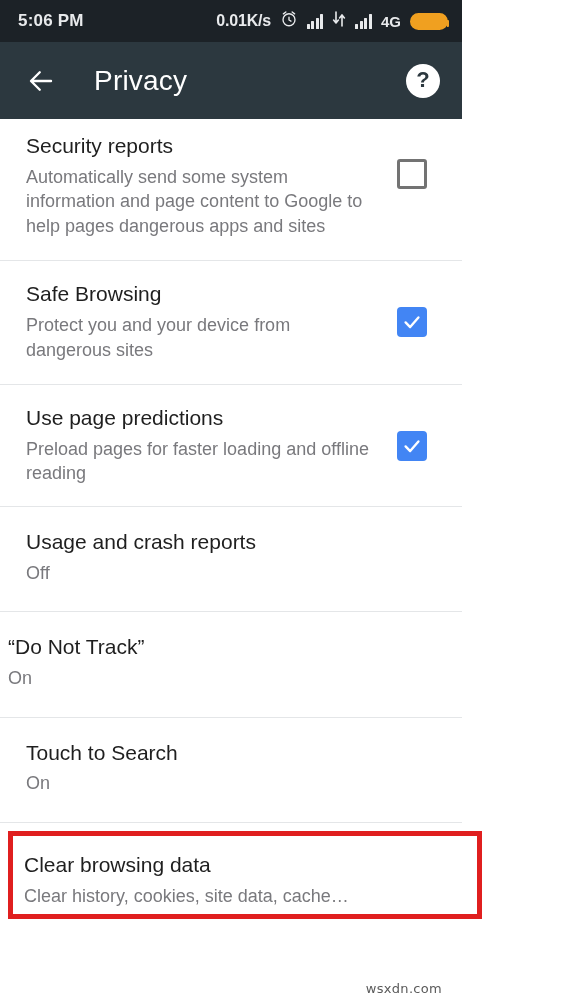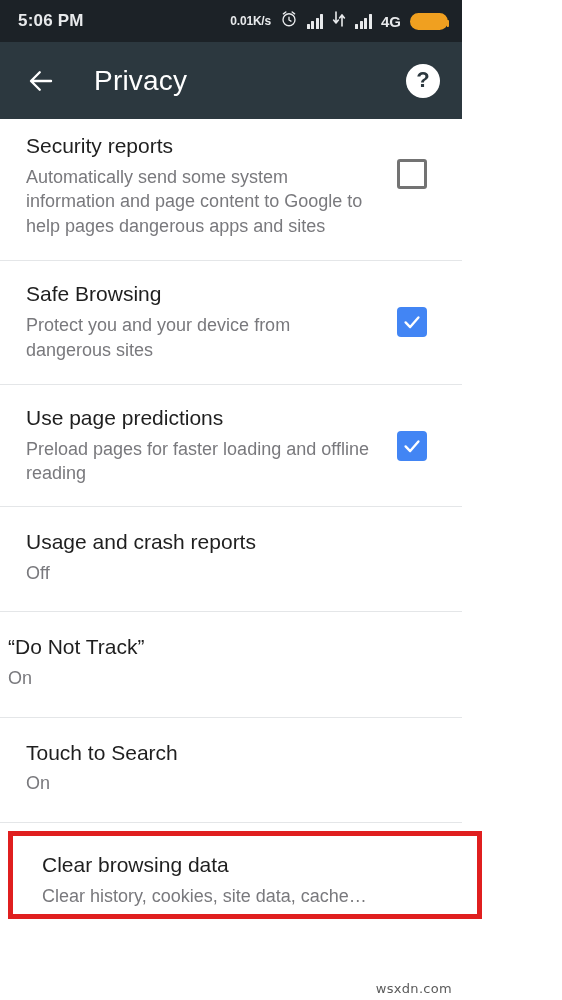--- a/index.html
+++ b/index.html
@@ -29,21 +29,21 @@
     font-weight:bold;
     letter-spacing:0.2px;
   }
   .status-right {
     margin-left:auto;
     display:flex;
     align-items:center;
     gap:9px;
   }
   .net-speed {
-    font-size:12px;
+    font-size:16px;
     font-weight:bold;
     letter-spacing:-0.2px;
   }
   .net-type {
     font-size:15px;
     font-weight:bold;
   }
   .alarm-icon { display:block; }
   .signal-icon { display:flex; align-items:flex-end; gap:1.5px; height:15px; }
   .signal-icon i {
@@ -171,28 +171,28 @@
   }
   .highlight-box {
     position:absolute;
     left:8px; top:0;
     width:474px; height:88px;
     border:5px solid #e01f1f;
     pointer-events:none;
     z-index:5;
   }
   .row-clear {
-    padding:21px 18px 16px 42px;
+    padding:21px 18px 16px 24px;
     border-bottom:none;
     justify-content:center;
   }
 
   .watermark {
     position:absolute;
-    right:10px;
+    right:20px;
     bottom:4px;
     font-size:13px;
     color:#5a5a5a;
     font-family:"DejaVu Sans", sans-serif;
     letter-spacing:0.3px;
   }
 </style>
 </head>
 <body>
 

